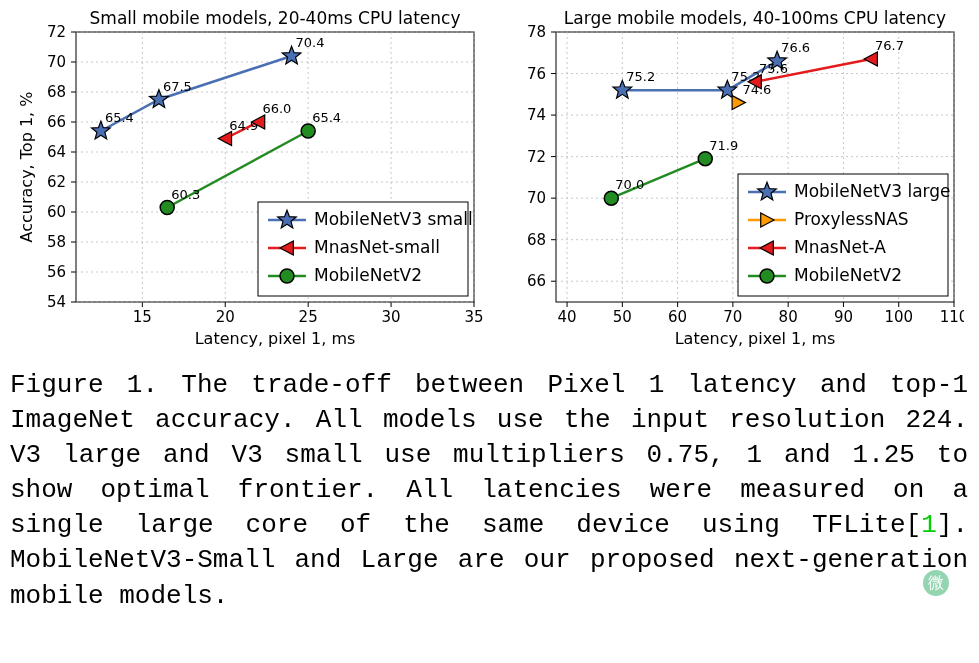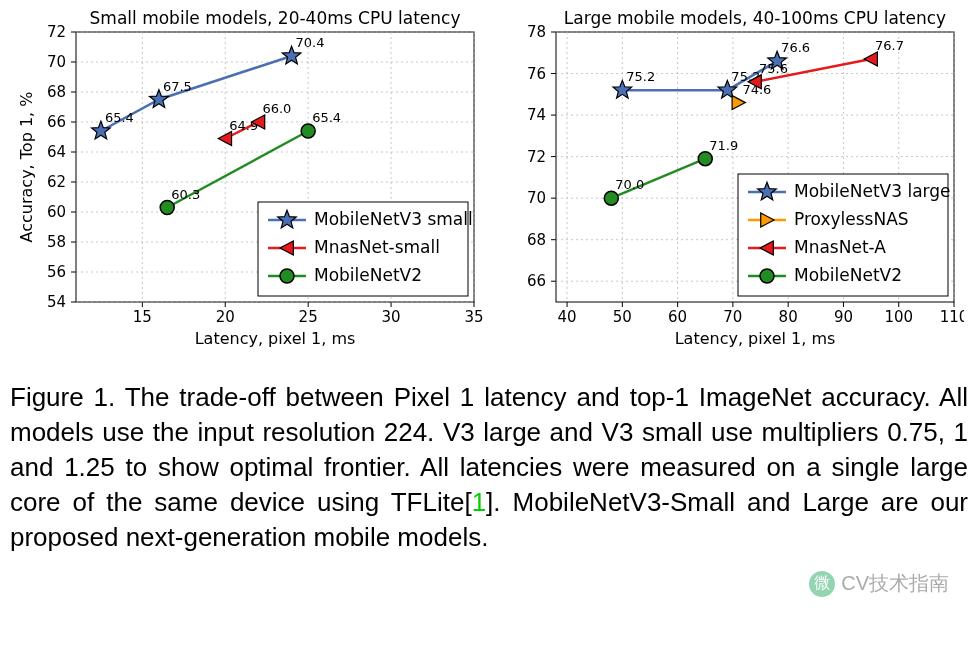--- a/index.html
+++ b/index.html
@@ -15,23 +15,23 @@
     display: flex;
     gap: 10px;
     justify-content: center;
   }
   .chart-panel {
     position: relative;
   }
   .caption {
     font-size: 26px;
     line-height: 1.35;
-    margin-top: 26px;
+    margin-top: 14px;
     text-align: justify;
-    font-family: Liberation Sans, sans-serif;
+    font-family: Liberation Mono, monospace;
   }
   .caption .ref { color: #00d000; }
   .watermark {
     position: absolute;
     right: 30px;
     top: 570px;
     display:flex;
     align-items:center;
     gap:6px;
     opacity:0.55;
@@ -215,14 +215,13 @@
   </div>
 
   <div class="caption">
     <span>Figure 1.</span><span> The trade-off between Pixel 1 latency and top-1 ImageNet accuracy. All models use the input resolution 224. V3 large and V3 small use multipliers 0.75, 1 and 1.25 to show optimal frontier. All latencies were measured on a single large core of the same device using TFLite[</span><span class="ref">1</span><span>]. MobileNetV3-Small and Large are our proposed next-generation mobile models.</span>
   </div>
 
 </div>
 
 <div class="watermark">
   <span class="wm-icon">微</span>
-  <span>CV技术指南</span>
 </div>
 
 </body></html>

